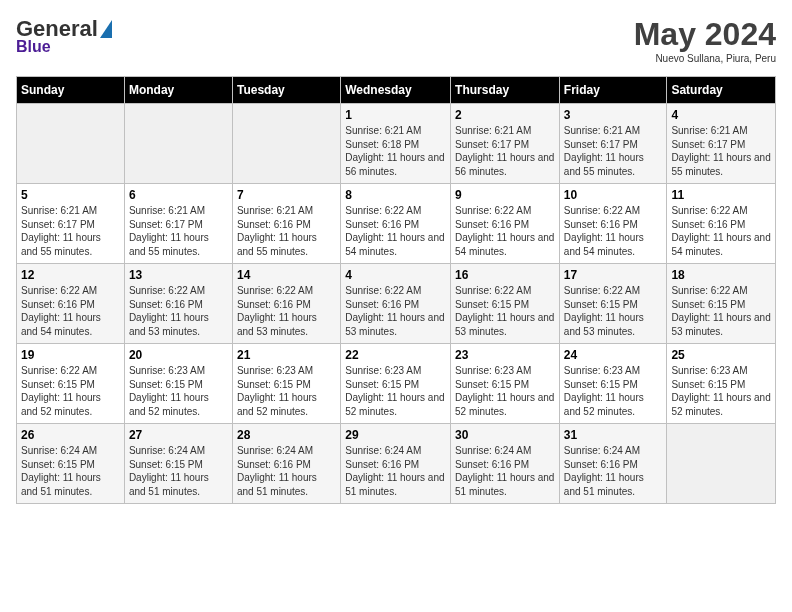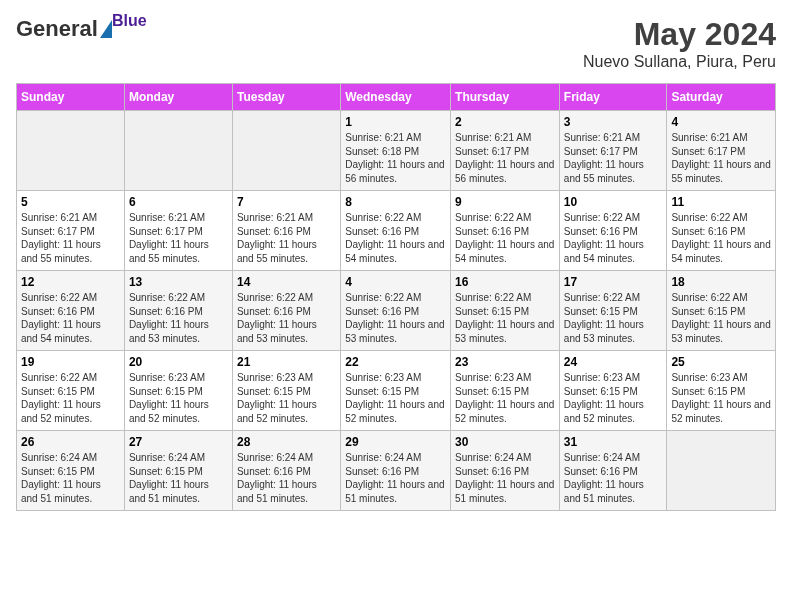--- a/index.html
+++ b/index.html
@@ -11,21 +11,21 @@
       padding: 16px;
     }
     .header {
       display: flex;
       justify-content: space-between;
       align-items: flex-start;
       margin-bottom: 12px;
     }
     .logo {
       display: flex;
-      flex-direction: row;
+      flex-direction: column;
       align-items: flex-start;
     }
     .logo-triangle {
       width: 0;
       height: 0;
       border-left: 12px solid transparent;
       border-bottom: 18px solid #1a6faf;
       display: inline-block;
       margin-left: 2px;
       vertical-align: middle;
@@ -36,31 +36,31 @@
     }
     .title-block {
       text-align: right;
     }
     .title-block h1 {
       font-size: 32px;
       font-weight: bold;
       color: #404040;
     }
     .title-block h2 {
-      font-size: 16px;
+      font-size: 10px;
       font-weight: normal;
       color: #333;
     }
     table {
       width: 100%;
       border-collapse: collapse;
       font-size: 11px;
     }
     thead tr th {
-      background-color: #d946ef;
+      background-color: #000000;
       color: #fff;
       padding: 6px 4px;
       text-align: left;
       font-size: 12px;
       font-weight: bold;
       border: 1px solid #c0c0c0;
     }
     tbody tr td {
       border: 1px solid #c0c0c0;
       padding: 4px;

